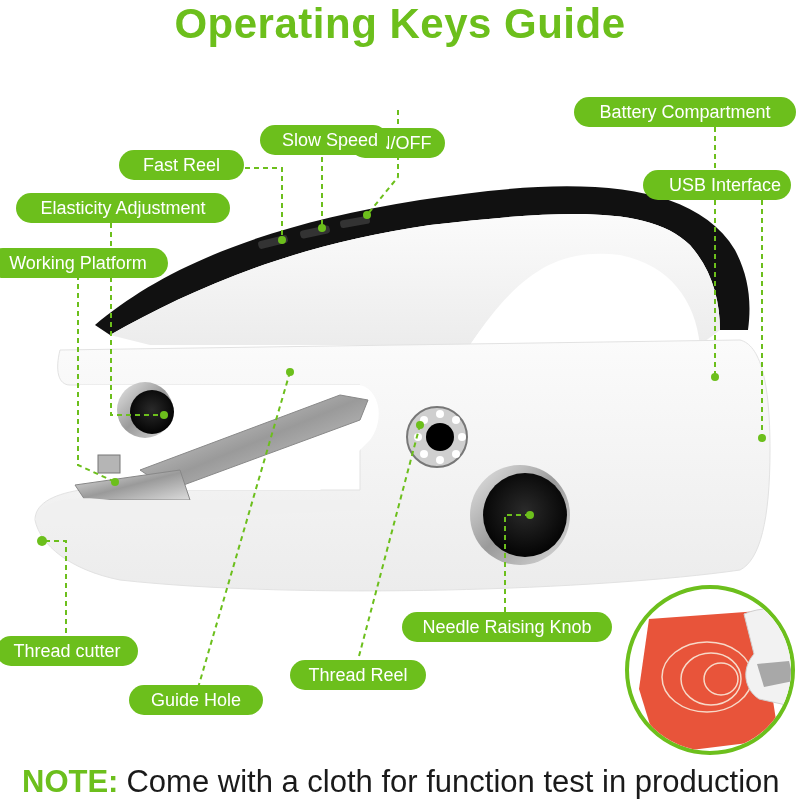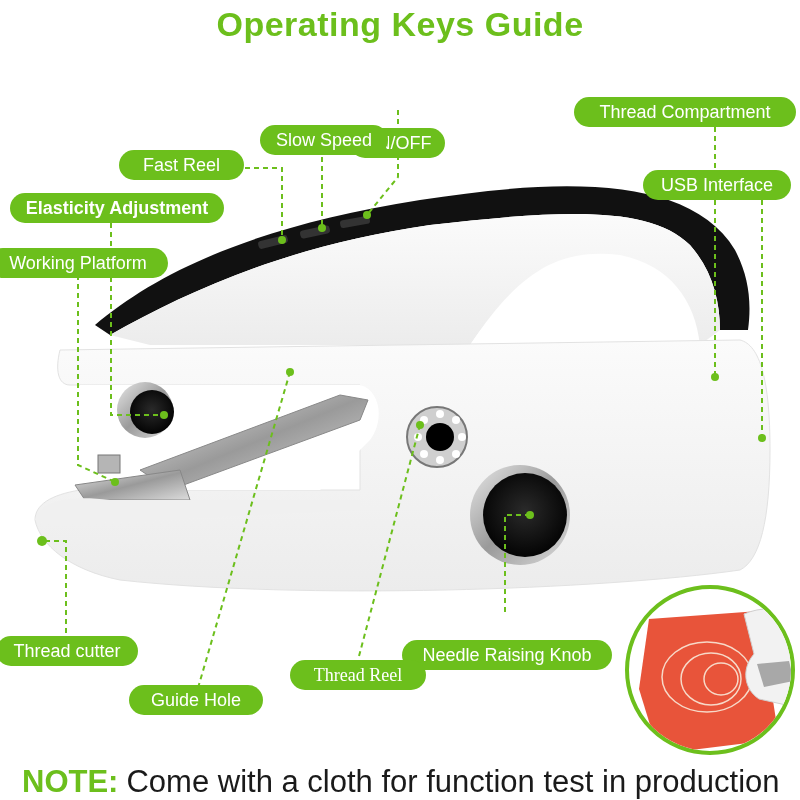--- a/index.html
+++ b/index.html
@@ -1,19 +1,19 @@
 <!DOCTYPE html>
 <html><head>
 <meta charset="utf-8">
 <style>
   html, body { margin: 0; padding: 0; background: #ffffff; }
   body { width: 800px; height: 800px; position: relative; overflow: hidden; font-family: "Liberation Sans", sans-serif; }
   .title {
     position: absolute; left: 0; top: 0; width: 800px; height: 50px;
-    text-align: center; color: #6cbf1c; font-weight: bold; font-size: 34px; line-height: 48px;
+    text-align: center; color: #6cbf1c; font-weight: bold; font-size: 42px; line-height: 48px;
     letter-spacing: 0.5px;
   }
   .pill {
     position: absolute; background: #6cbf1c; color: #ffffff;
     border-radius: 16px; font-size: 18px; line-height: 30px; height: 30px;
     padding: 0 10px; white-space: nowrap; box-sizing: border-box; text-align: center;
   }
   .diagram { position: absolute; left: 0; top: 0; width: 800px; height: 800px; }
   .note {
     position: absolute; left: 22px; top: 762px; font-size: 31px; line-height: 40px; color: #1a1a1a;
@@ -129,29 +129,29 @@
     <circle cx="715" cy="377" r="4"></circle>
     <circle cx="762" cy="438" r="4"></circle>
     <circle cx="290" cy="372" r="4"></circle>
     <circle cx="420" cy="425" r="4"></circle>
     <circle cx="530" cy="515" r="4"></circle>
     <circle cx="42" cy="541" r="5"></circle>
   </g>
 </svg>
 
 <div class="pill" style="left:350px; top:88px; width:95px;margin-top:40px;">ON/OFF</div>
-<div class="pill" style="left:260px; top:125px; width:128px;">Slow Speed</div>
+<div class="pill" style="left:260px; top:125px; width:128px;text-align:right;">Slow Speed</div>
 <div class="pill" style="left:119px; top:150px; width:125px;">Fast Reel</div>
-<div class="pill" style="left:10px; top:193px; width:214px;font-weight:bold;">Elasticity Adjustment</div>
+<div class="pill" style="left:16px; top:193px; width:214px;">Elasticity Adjustment</div>
 <div class="pill" style="left:-12px; top:248px; width:180px;">Working Platform</div>
-<div class="pill" style="left:574px; top:97px; width:222px;">Thread Compartment</div>
-<div class="pill" style="left:643px; top:170px; width:148px;">USB Interface</div>
-<div class="pill" style="left:402px; top:640px; width:210px;">Needle Raising Knob</div>
+<div class="pill" style="left:574px; top:97px; width:222px;">Battery Compartment</div>
+<div class="pill" style="left:643px; top:170px; width:148px;text-align:right;">USB Interface</div>
+<div class="pill" style="left:402px; top:612px; width:210px;">Needle Raising Knob</div>
 <div class="pill" style="left:-4px; top:636px; width:142px;">Thread cutter</div>
-<div class="pill" style="left:290px; top:660px; width:136px;font-family:Liberation Serif, serif;">Thread Reel</div>
+<div class="pill" style="left:290px; top:660px; width:136px;">Thread Reel</div>
 <div class="pill" style="left:129px; top:685px; width:134px;">Guide Hole</div>
 
 <div class="inset">
   <svg width="170" height="170" viewBox="0 0 170 170">
     <path d="M 20 30 L 130 22 L 150 150 L 30 165 L 10 100 Z" fill="#e8543a"></path>
     <g fill="none" stroke="#f7d9c8" stroke-width="1.5">
       <ellipse cx="78" cy="88" rx="45" ry="35"></ellipse>
       <ellipse cx="82" cy="90" rx="30" ry="26"></ellipse>
       <ellipse cx="92" cy="90" rx="17" ry="16"></ellipse>
     </g>

